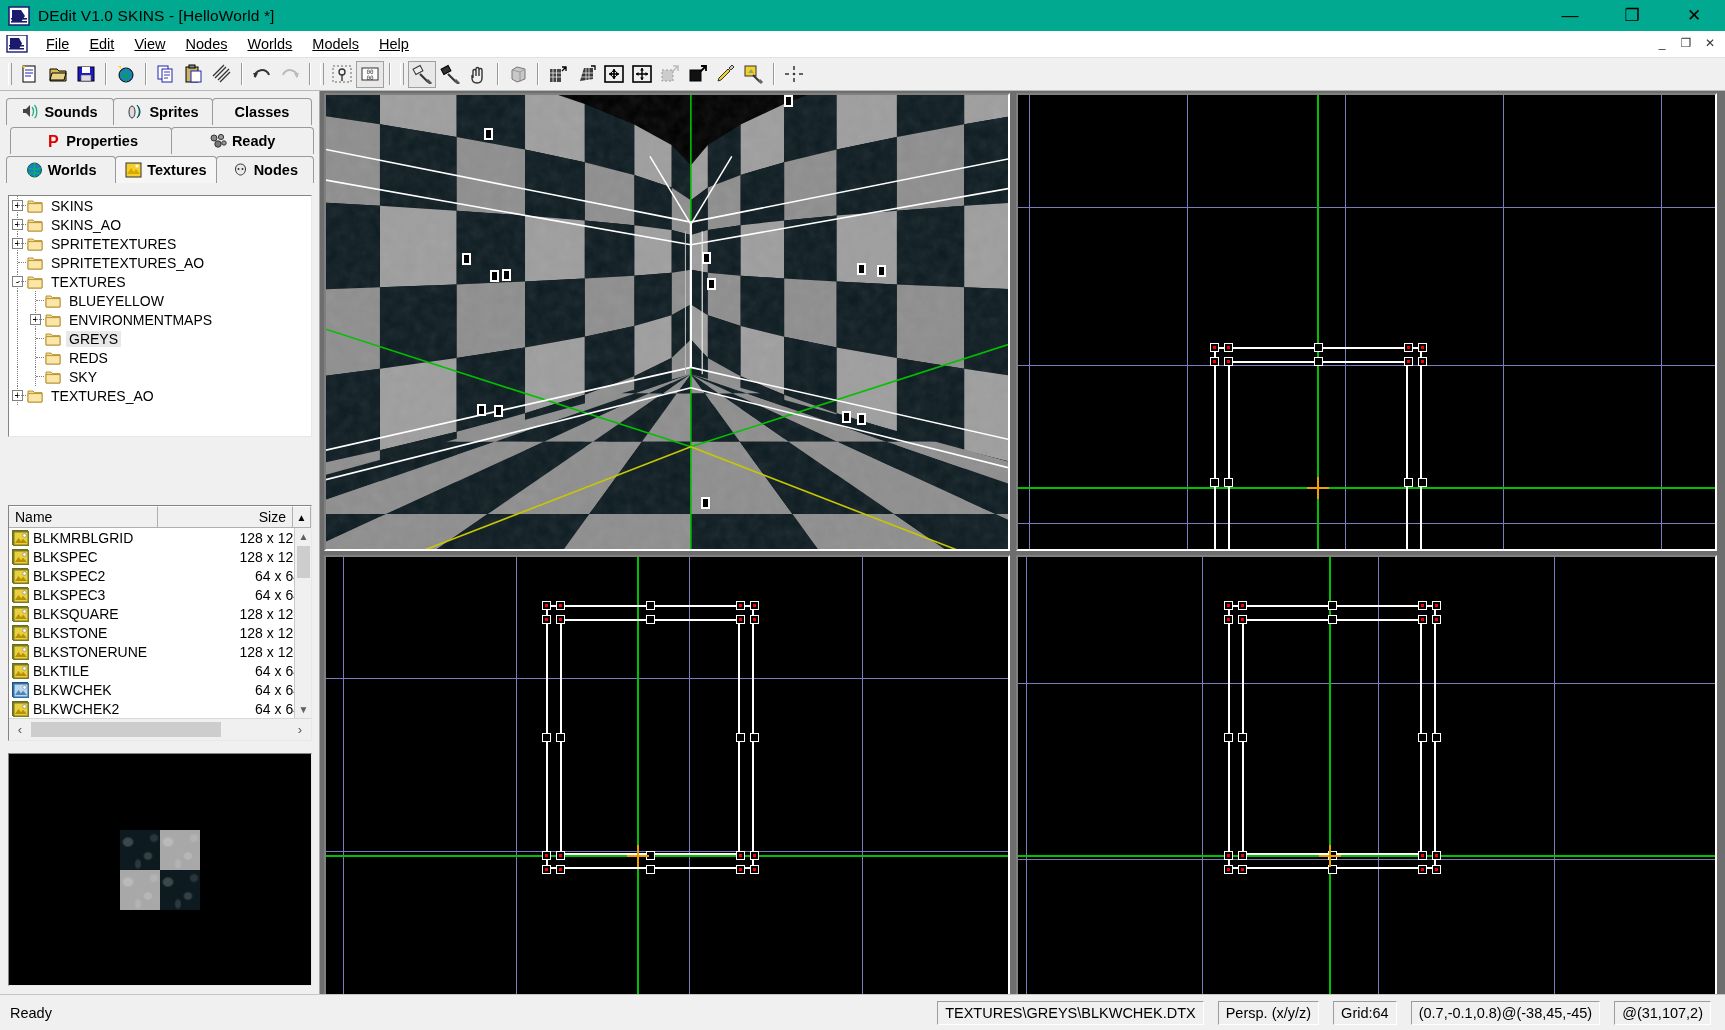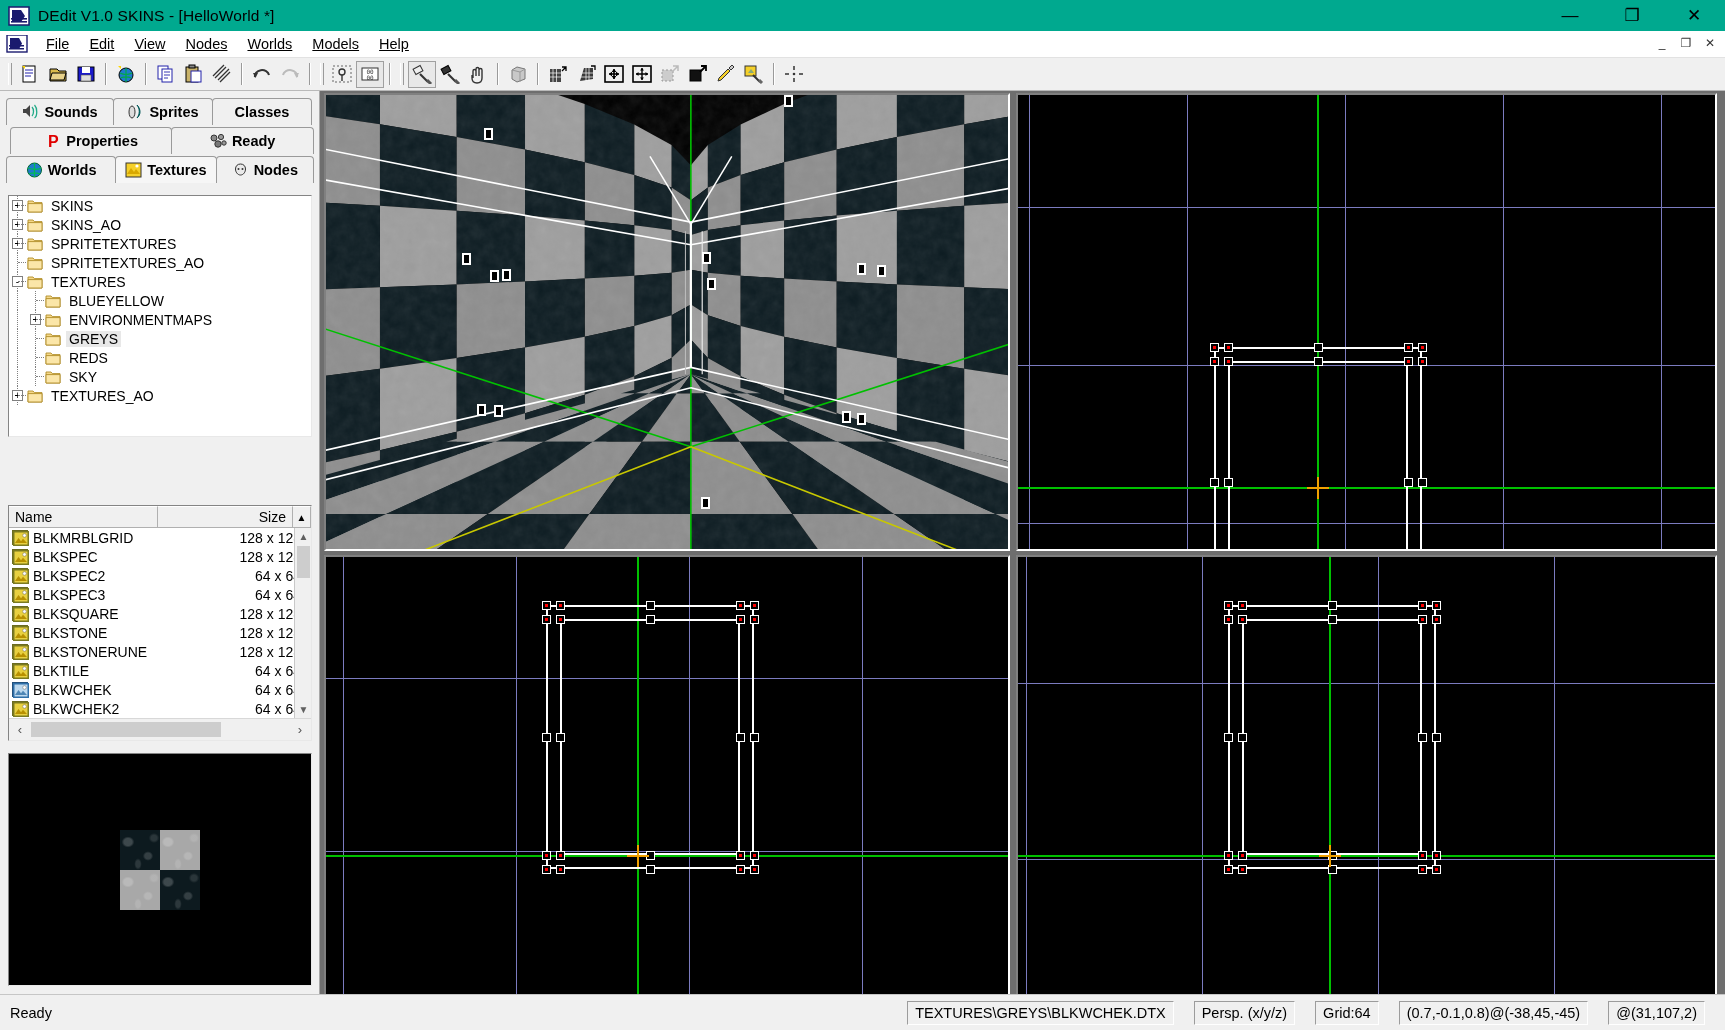--- a/index.html
+++ b/index.html
@@ -168,21 +168,21 @@
   .origin:before{ content:""; position:absolute; left:0; top:10px; width:22px; height:2px; background:#f0a000;}
   .origin:after{ content:""; position:absolute; left:10px; top:0; width:2px; height:22px; background:#f0a000;}
 
   
   .statusbar{
     position:absolute; left:0; right:0; bottom:0; height:36px; background:#f0f0f0;
     border-top:1px solid #c6c6c6; display:flex; align-items:center; font-size:14.5px;
   }
   .st-ready{ padding-left:10px; flex:1; }
   .stcell{ height:24px; display:flex; align-items:center; padding:0 7px;
-           border:1px solid; border-color:#9c9c9c #fff #fff #9c9c9c; margin-right:20px;
+           border:1px solid; border-color:#9c9c9c #fff #fff #9c9c9c; margin-right:14px;
            white-space:nowrap;}
 </style>
 </head>
 <body>
 
 <div class="app">
 
   <div class="titlebar">
     <span class="tb-icon">
       <svg width="22" height="20" viewBox="0 0 22 20">

